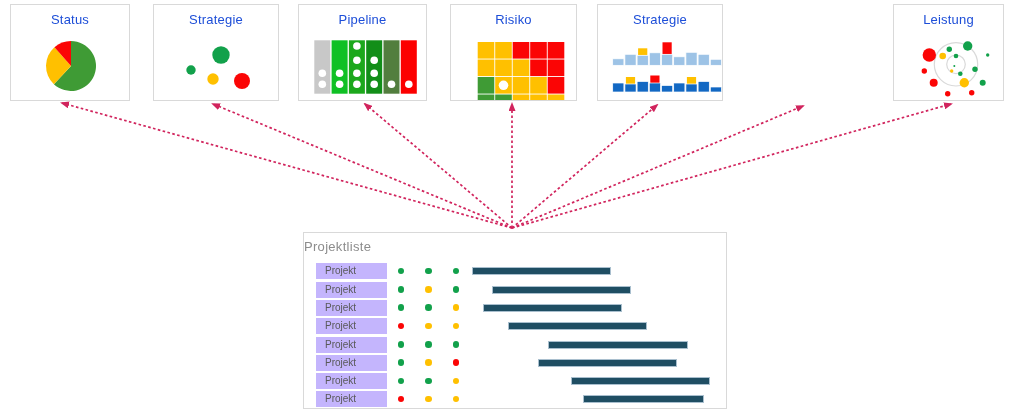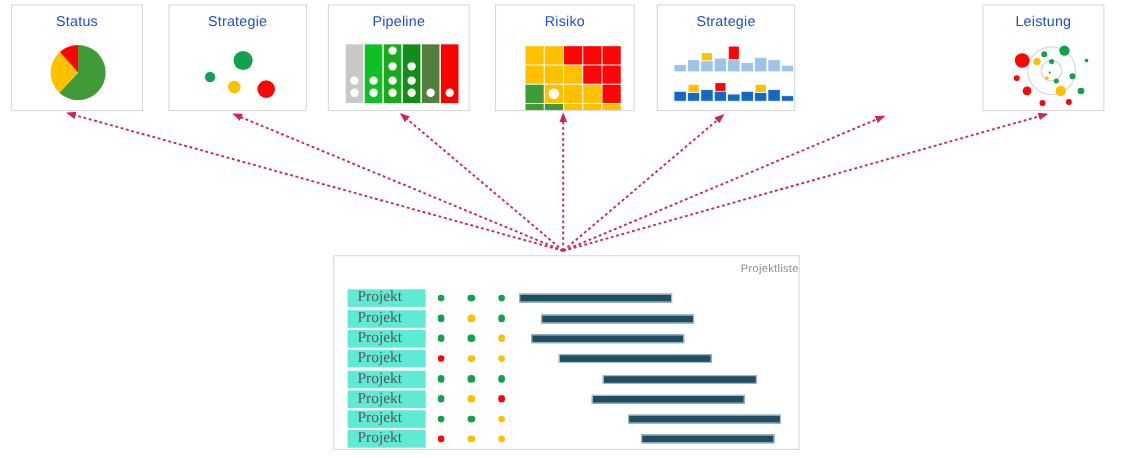--- a/index.html
+++ b/index.html
@@ -4,25 +4,25 @@
 <style>
   html,body{margin:0;padding:0;background:#fff;}
   #canvas{position:relative;width:1024px;height:416px;background:#fff;overflow:hidden;
           font-family:"Liberation Sans",sans-serif;}
   .card{position:absolute;top:4px;height:97px;background:#fff;border:1px solid #D9D9D9;box-sizing:border-box;}
   .card-title{position:absolute;top:7px;left:0;right:0;text-align:center;
               font-size:13px;color:#1d4ed8;letter-spacing:.2px;}
   .chart{position:absolute;left:0;top:0;width:100%;height:100%;}
   #panel{position:absolute;left:303px;top:232px;width:424px;height:177px;
          background:#fff;border:1px solid #D9D9D9;box-sizing:border-box;}
-  .panel-title{position:absolute;top:6px;left:0;right:0;text-align:right;
-               font-size:10px;color:#8C8C8C;letter-spacing:.3px;}
+  .panel-title{position:absolute;top:6px;left:0;right:0;text-align:left;
+               font-size:13px;color:#8C8C8C;letter-spacing:.3px;}
   .prow{position:absolute;left:0;width:100%;height:16px;}
-  .plabel{position:absolute;left:12px;width:71px;height:16px;background:#5eead4;
-          color:#595959;font-size:14px;line-height:16px;padding-left:9px;box-sizing:border-box;font-family:Liberation Serif, serif;}
+  .plabel{position:absolute;left:12px;width:71px;height:16px;background:#c4b5fd;
+          color:#595959;font-size:10px;line-height:16px;padding-left:9px;box-sizing:border-box;}
   .light{position:absolute;width:6.5px;height:6.5px;border-radius:50%;top:4.5px;}
   .gantt{position:absolute;height:8px;top:4px;background:#1F4E63;border:1px solid #A9BFCE;box-sizing:border-box;}
   #arrows{position:absolute;left:0;top:0;width:1024px;height:416px;pointer-events:none;}
 </style>
 </head>
 <body>
 
 <div id="canvas">
 
   <svg id="arrows">

